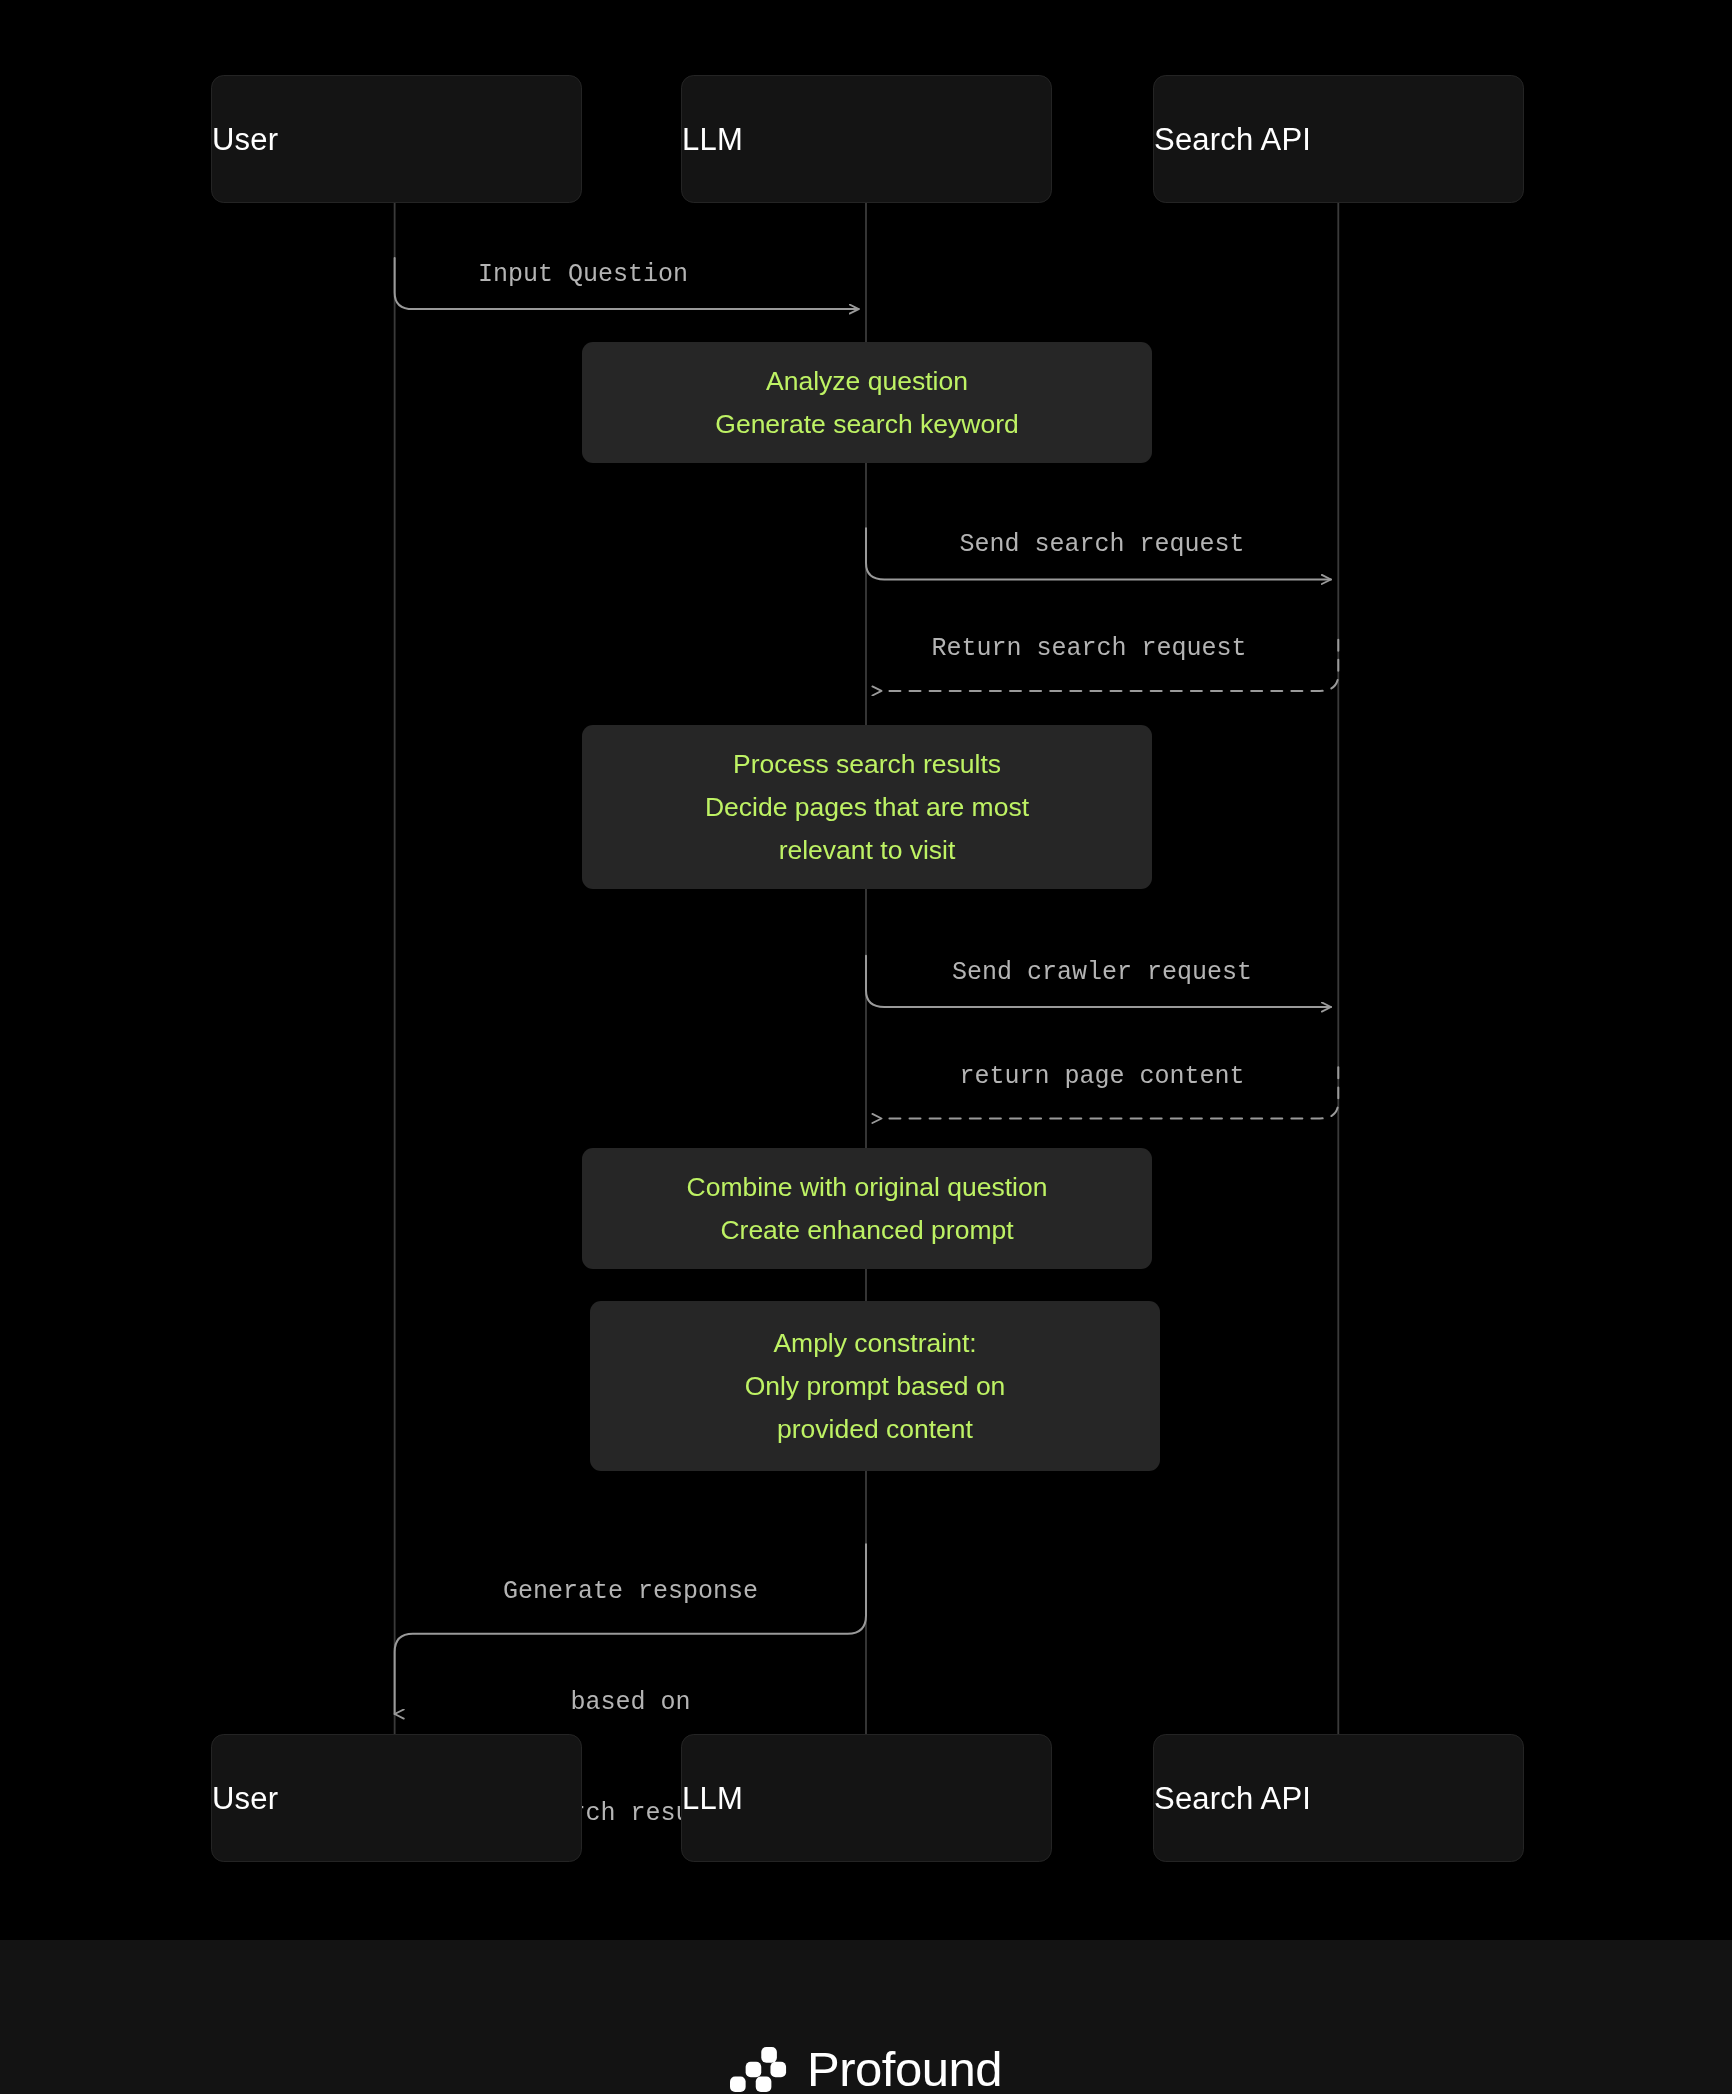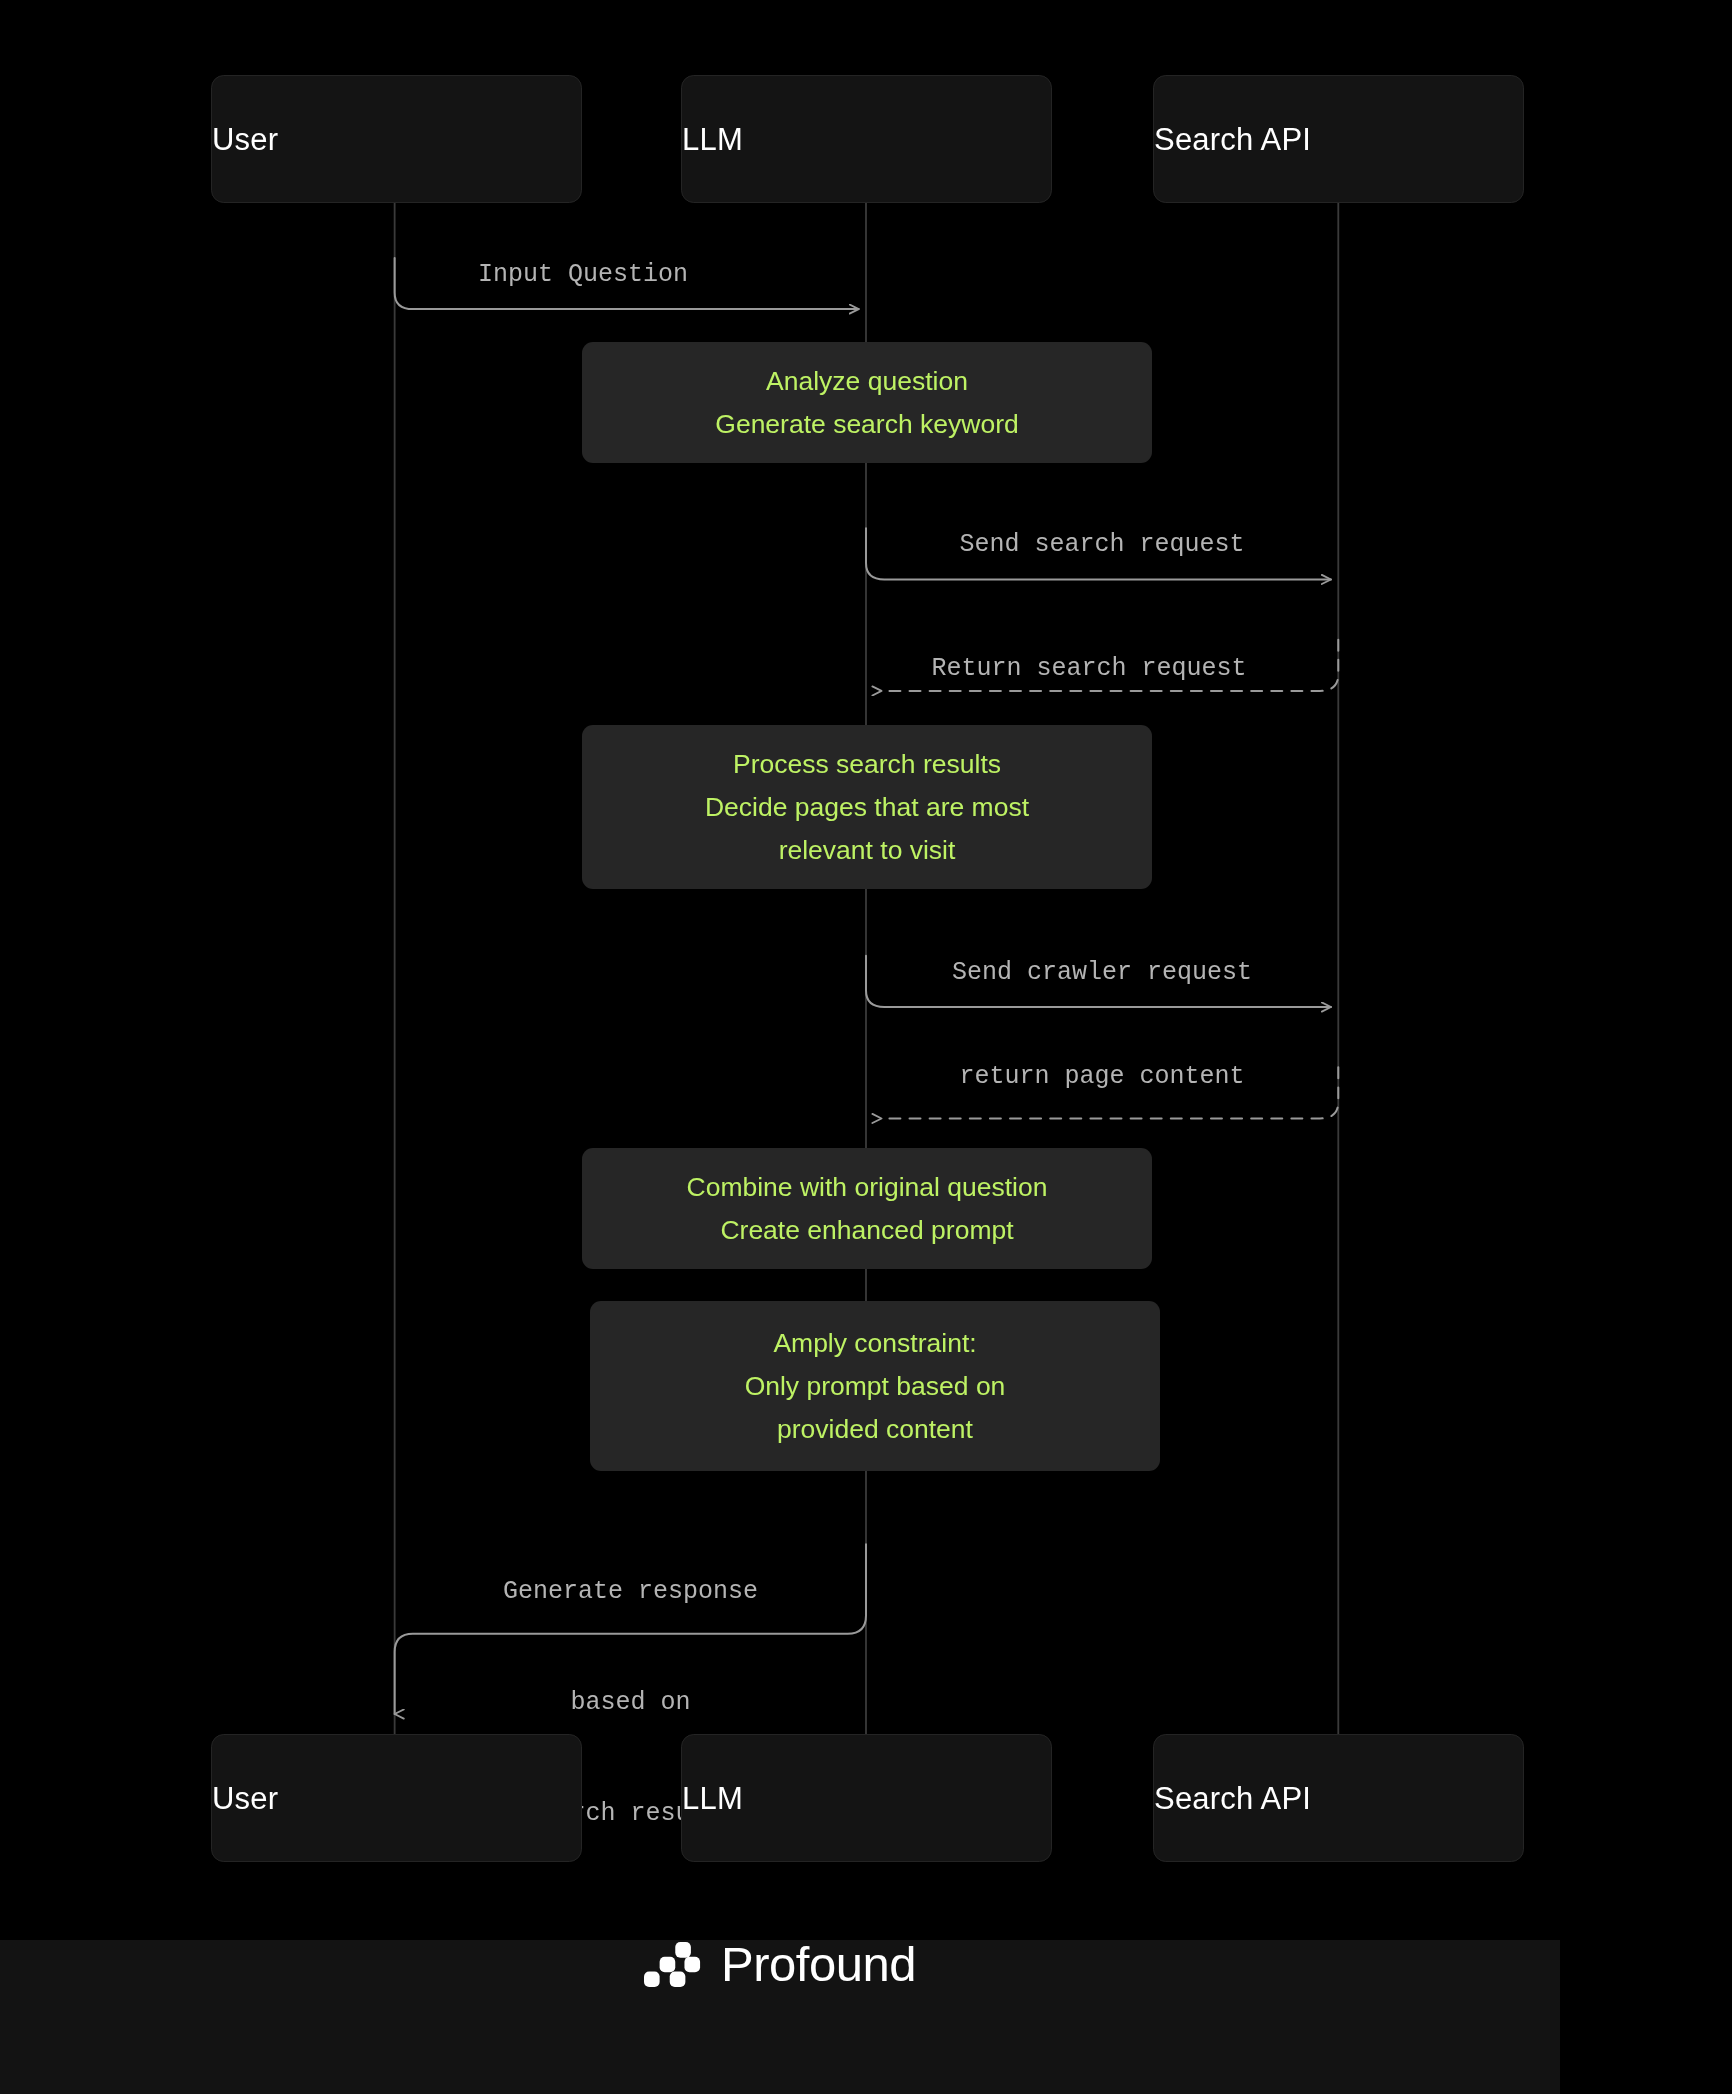--- a/index.html
+++ b/index.html
@@ -82,25 +82,25 @@
     text-align: center;
     white-space: pre;
     letter-spacing: 0px;
   }
 
   
   .footer {
     position: absolute;
     left: 0;
     top: 1940px;
-    width: 1560px;
+    width: 1732px;
     height: 154px;
     background: #131313;
     display: flex;
-    align-items: flex-start;
+    align-items: flex-end;
     justify-content: center;
   }
   .brand {
     display: flex;
     align-items: center;
     gap: 20px;
   }
   .brand-mark { display: block; }
   .brand-name {
     color: #ffffff;
@@ -156,21 +156,21 @@
       <span class="participant-label">LLM</span>
     </div>
     <div class="participant" style="left:1153px; top:75px;">
       <span class="participant-label">Search API</span>
     </div>
 
     <div class="msg-label" style="left:395px; top:256px; width:376px;">Input Question</div>
 
     <div class="msg-label" style="left:866px; top:526px; width:472px;">Send search request</div>
 
-    <div class="msg-label" style="left:866px; top:630px; width:446px;margin-top:20px;">Return search request</div>
+    <div class="msg-label" style="left:866px; top:630px; width:446px;">Return search request</div>
 
     <div class="msg-label" style="left:866px; top:954px; width:472px;">Send crawler request</div>
 
     <div class="msg-label" style="left:866px; top:1058px; width:472px;">return page content</div>
 
     <div class="msg-label" style="left:395px; top:1499px; width:471px;">
       <div>Generate response</div>
       <div>based on</div>
       <div>search results</div>
     </div>

